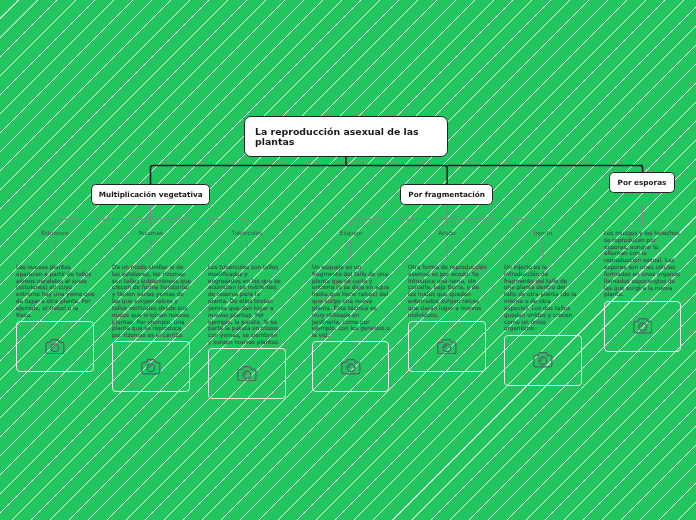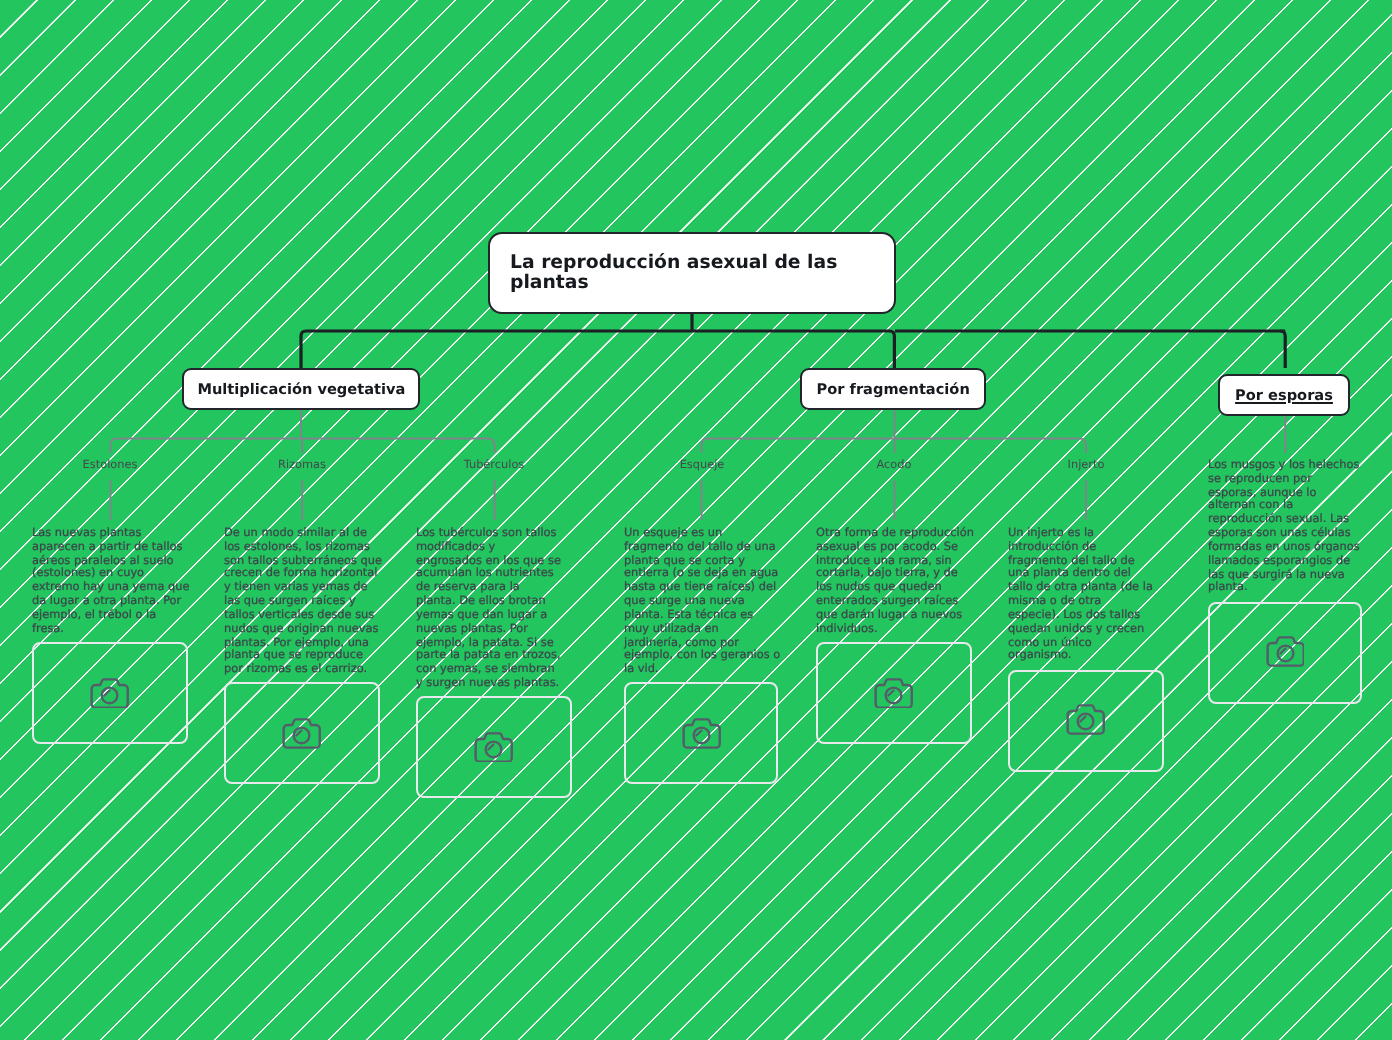--- a/index.html
+++ b/index.html
@@ -61,21 +61,21 @@
   <div class="node" id="title-node">
     <span>La reproducción asexual de las plantas</span>
   </div>
 
   <div class="node branch" style="left:399.8px;top:184px;width:93.2px;">
     <span>Por fragmentación</span>
   </div>
   <div class="node branch" style="left:90.8px;top:184px;width:119.4px;">
     <span>Multiplicación vegetativa</span>
   </div>
-  <div class="node branch" style="left:609.2px;top:187px;width:66px;text-decoration:underline;">
+  <div class="node branch" style="left:609.2px;top:172px;width:66px;">
     <span>Por esporas</span>
   </div>
 
   <div id="columns">
       <div class="collabel" style="left: 55.2px; top: 229.8px;">Estolones</div>
       <div class="para" style="left: 16.3px; top: 263.8px;">
         <span class="ln">Las nuevas plantas</span>
         <span class="ln">aparecen a partir de tallos</span>
         <span class="ln">aéreos paralelos al suelo</span>
         <span class="ln">(estolones) en cuyo</span>

